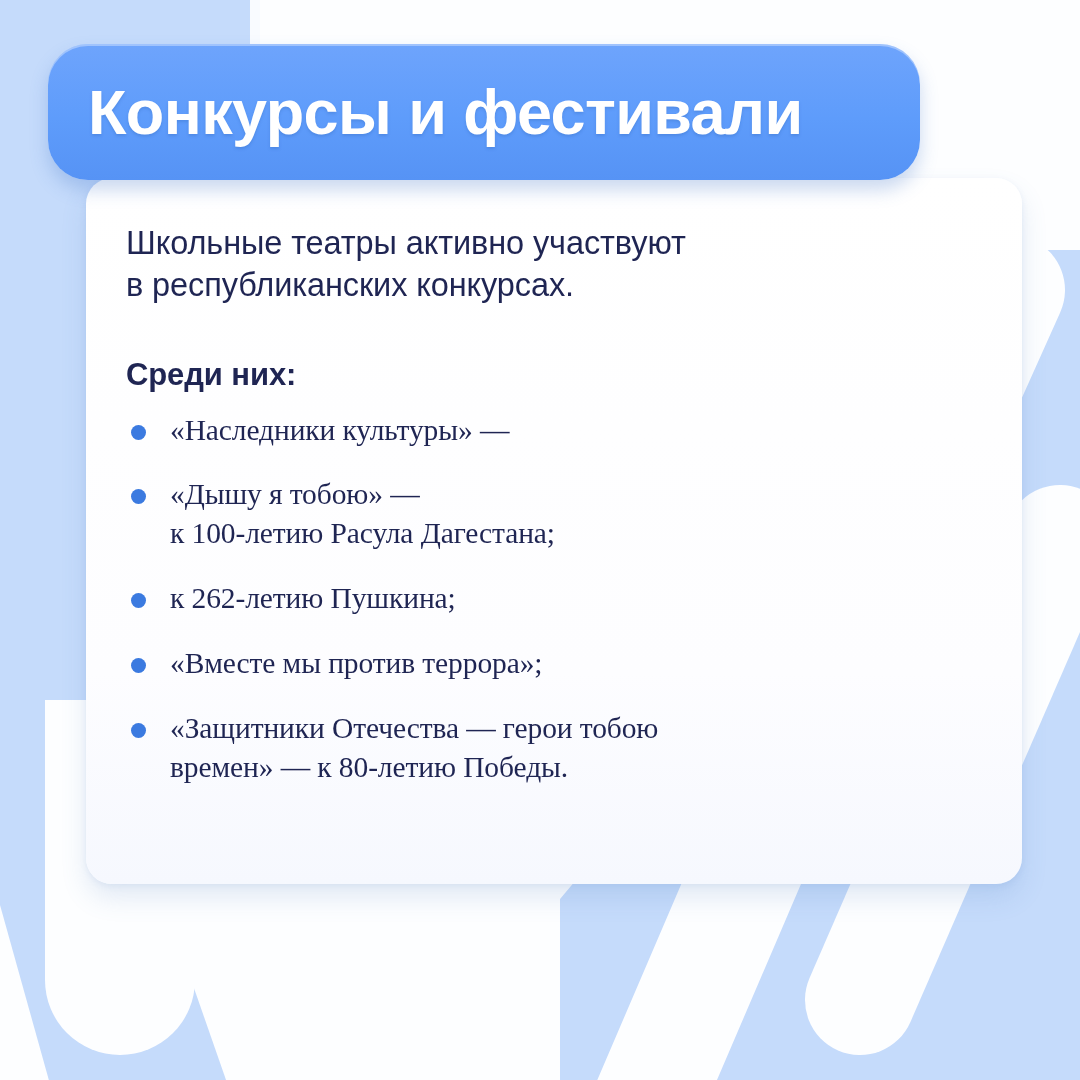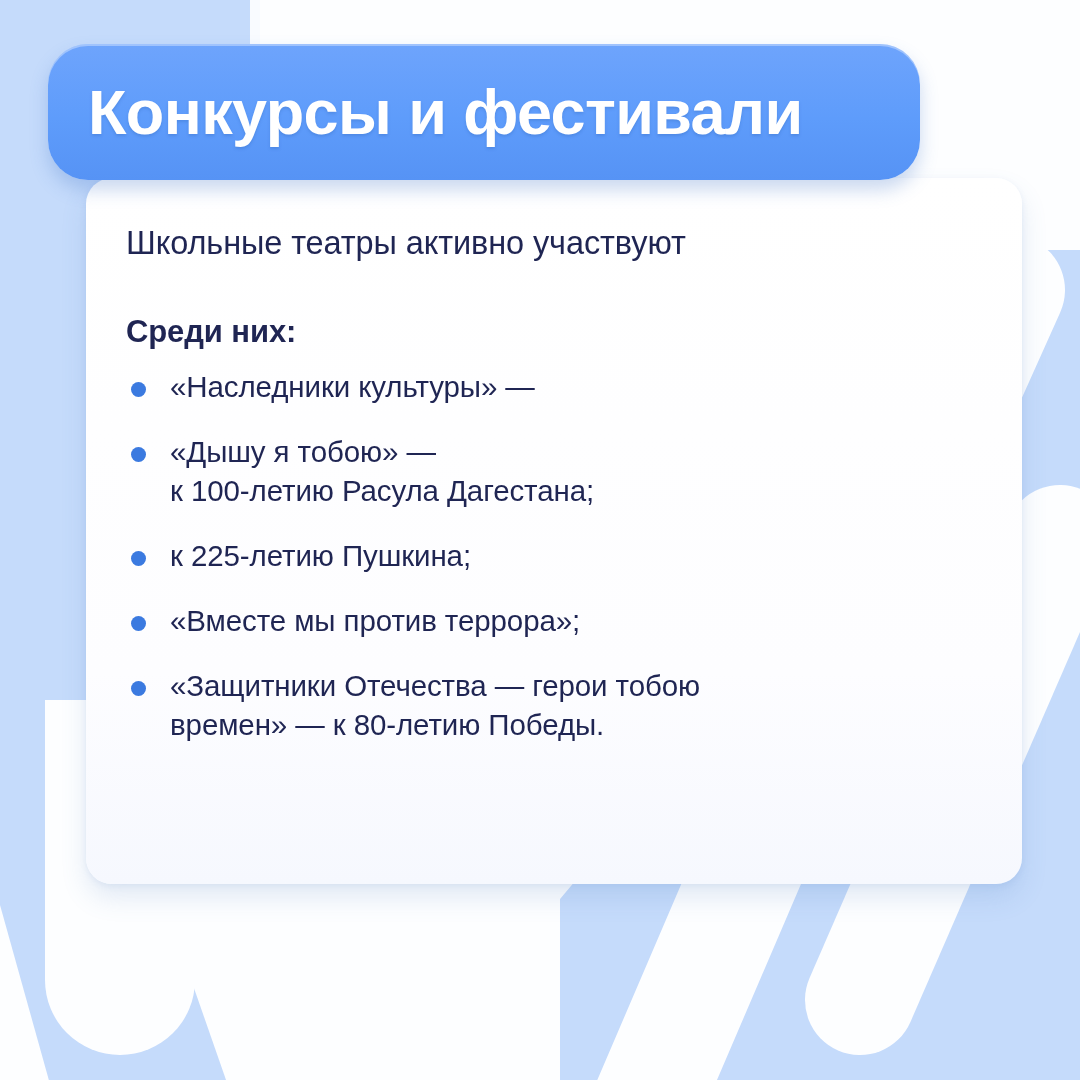--- a/index.html
+++ b/index.html
@@ -85,20 +85,21 @@
     color: #1f2553;
     font-size: 31px;
     font-weight: 700;
     letter-spacing: -0.1px;
   }
 
   .bullet-list {
     list-style: none;
     margin: 18px 0 0 0;
     padding: 0;
+    font-family: Liberation Serif, serif;
   }
 
   .bullet-item {
     position: relative;
     padding-left: 44px;
     margin-bottom: 26px;
     color: #1f2553;
     font-size: 29.5px;
     line-height: 1.32;
     letter-spacing: -0.1px;
@@ -168,40 +169,41 @@
   </svg>
 
   <div class="title-pill">
     <h1 class="title-text">Конкурсы и фестивали</h1>
   </div>
 
   <div class="content-card">
 
     <p class="intro">
       <span>Школьные театры активно участвуют</span><br>
+      <span>в республиканских конкурсах.</span>
     </p>
 
     <p class="subhead">Среди них:</p>
 
     <ul class="bullet-list">
 
       <li class="bullet-item">
         <span class="bullet-dot"></span>
         <span>«Наследники культуры» —</span>
       </li>
 
       <li class="bullet-item">
         <span class="bullet-dot"></span>
         <span>«Дышу я тобою» —</span>
         <span class="bullet-line-2">к 100-летию Расула Дагестана;</span>
       </li>
 
       <li class="bullet-item">
         <span class="bullet-dot"></span>
-        <span class="bullet-line-2">к 225-летию Пушкина;</span>
+        <span class="bullet-line-2">к 262-летию Пушкина;</span>
       </li>
 
       <li class="bullet-item">
         <span class="bullet-dot"></span>
         <span>«Вместе мы против террора»;</span>
       </li>
 
       <li class="bullet-item">
         <span class="bullet-dot"></span>
         <span>«Защитники Отечества — герои тобою</span>

